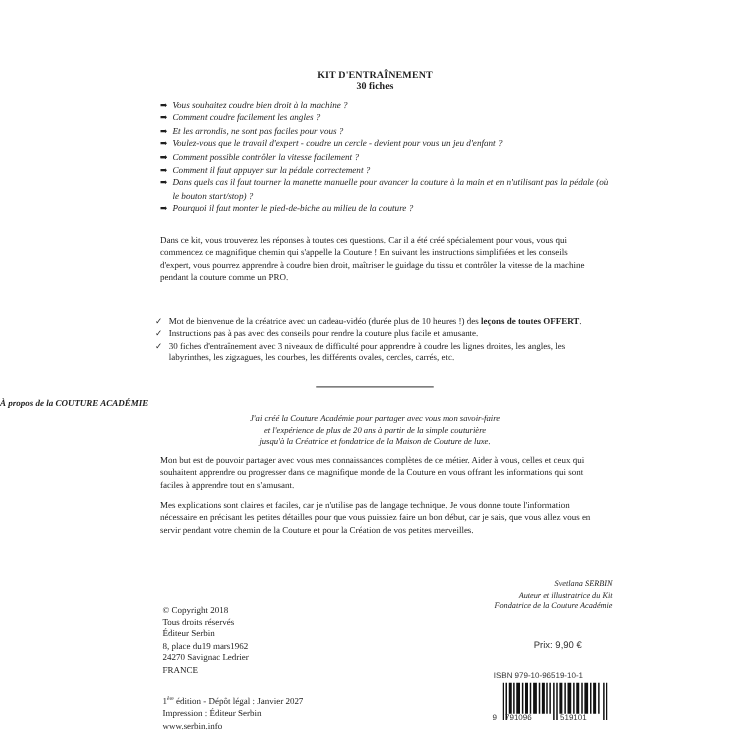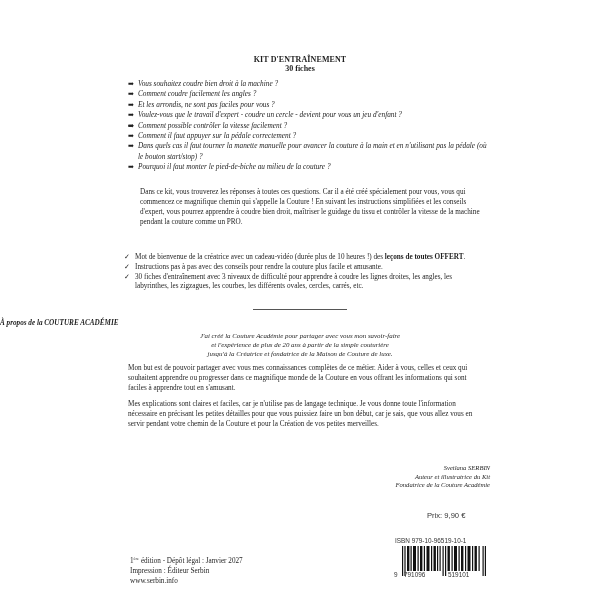--- a/index.html
+++ b/index.html
@@ -10,21 +10,21 @@
            font-weight: bold; font-size: 8px; top: 44px; letter-spacing: 0.1px; }
   .subtitle { position: absolute; left: 0; width: 600px; text-align: center;
               font-weight: bold; font-size: 8px; top: 53px; }
   .questions { position: absolute; left: 128px; top: 68px; width: 360px;
                margin: 0; padding: 0; list-style: none; }
   .questions li { font-style: italic; font-size: 7.3px; line-height: 10.4px;
                   position: relative; padding-left: 10px; }
   .questions li .bullet { position: absolute; left: 0; top: 0; font-style: normal;
                           font-size: 7px; }
   .para { position: absolute; left: 128px; width: 352px; font-size: 7.2px; line-height: 10px; }
-  .p-intro { top: 176px; margin-left: 12px; }
+  .p-intro { top: 176px; }
   .section-head { position: absolute; left: 0; width: 600px; text-align: center;
                   font-weight: bold; font-size: 7.8px; top: 224px; }
   .checks { position: absolute; left: 128px; top: 242px; width: 352px;
             margin: 0; padding: 0; list-style: none; }
   .checks li { font-size: 7.2px; line-height: 9.8px; position: relative; padding-left: 7px; }
   .checks li .check { position: absolute; left: -4px; top: 0; font-size: 7px; }
   .divider { position: absolute; left: 253px; top: 298px; width: 94px; height: 0;
              border-top: 0.8px solid #555; }
   .about-head { position: absolute; left: 0; width: 600px; text-align: left; top: 308px;
                 font-size: 7.2px; font-style: italic; font-weight: bold; }
@@ -91,20 +91,28 @@
 
   <div class="para p-goal">Mon but est de pouvoir partager avec vous mes connaissances complètes de ce métier. Aider à vous, celles et ceux qui souhaitent apprendre ou progresser dans ce magnifique monde de la Couture en vous offrant les informations qui sont faciles à apprendre tout en s'amusant.</div>
   <div class="para p-expl">Mes explications sont claires et faciles, car je n'utilise pas de langage technique. Je vous donne toute l'information nécessaire en précisant les petites détailles pour que vous puissiez faire un bon début, car je sais, que vous allez vous en servir pendant votre chemin de la Couture et pour la Création de vos petites merveilles.</div>
 
   <div class="signature">
     <div>Svetlana SERBIN</div>
     <div>Auteur et illustratrice du Kit</div>
     <div>Fondatrice de la Couture Académie</div>
   </div>
 
+  <div class="copyright">
+    <div>© Copyright 2018</div>
+    <div>Tous droits réservés</div>
+    <div>Éditeur Serbin</div>
+    <div>8, place du19 mars1962</div>
+    <div>24270 Savignac Ledrier</div>
+    <div>FRANCE</div>
+  </div>
 
   <div class="edition">
     <div><span>1</span><sup>ère</sup><span> édition - Dépôt légal : Janvier 2027</span></div>
     <div>Impression : Éditeur Serbin</div>
     <div>www.serbin.info</div>
   </div>
 
   <div class="price">Prix: 9,90 €</div>
   <div class="isbn">ISBN 979-10-96519-10-1</div>
 

